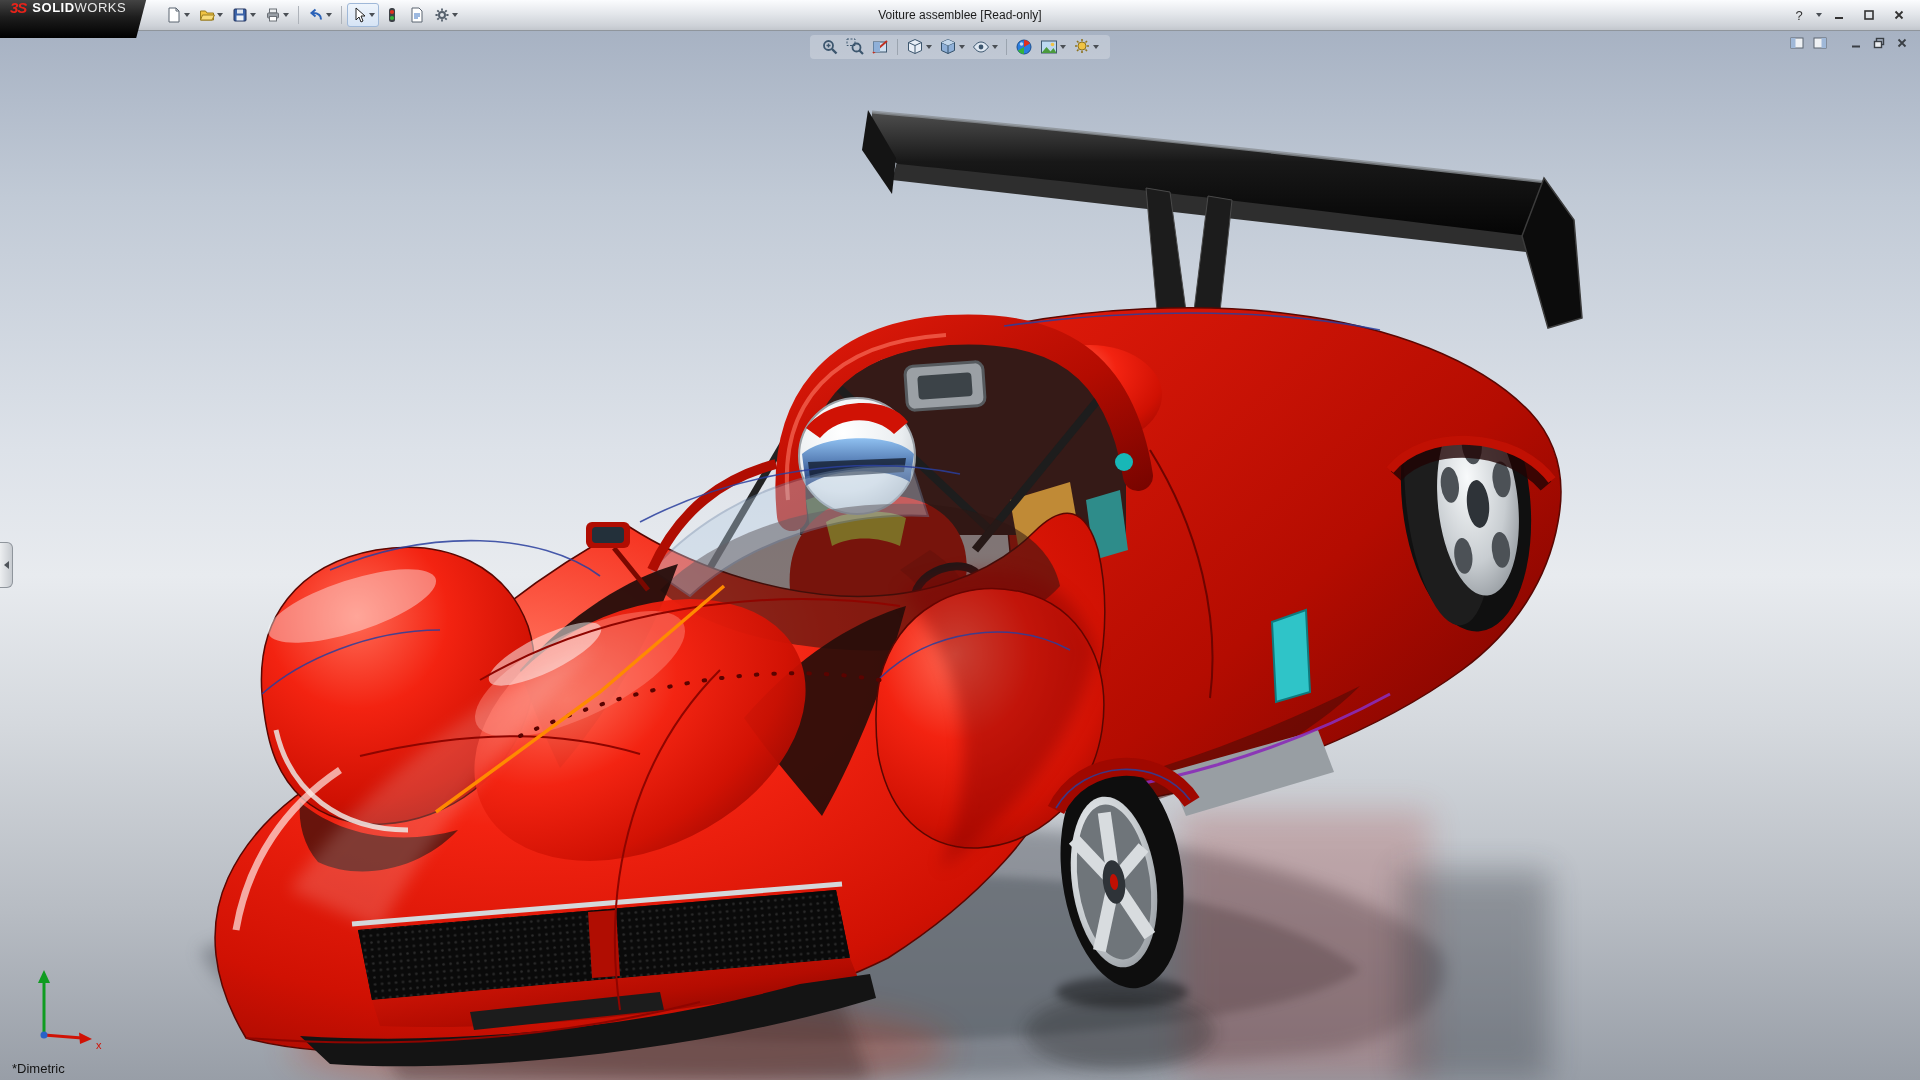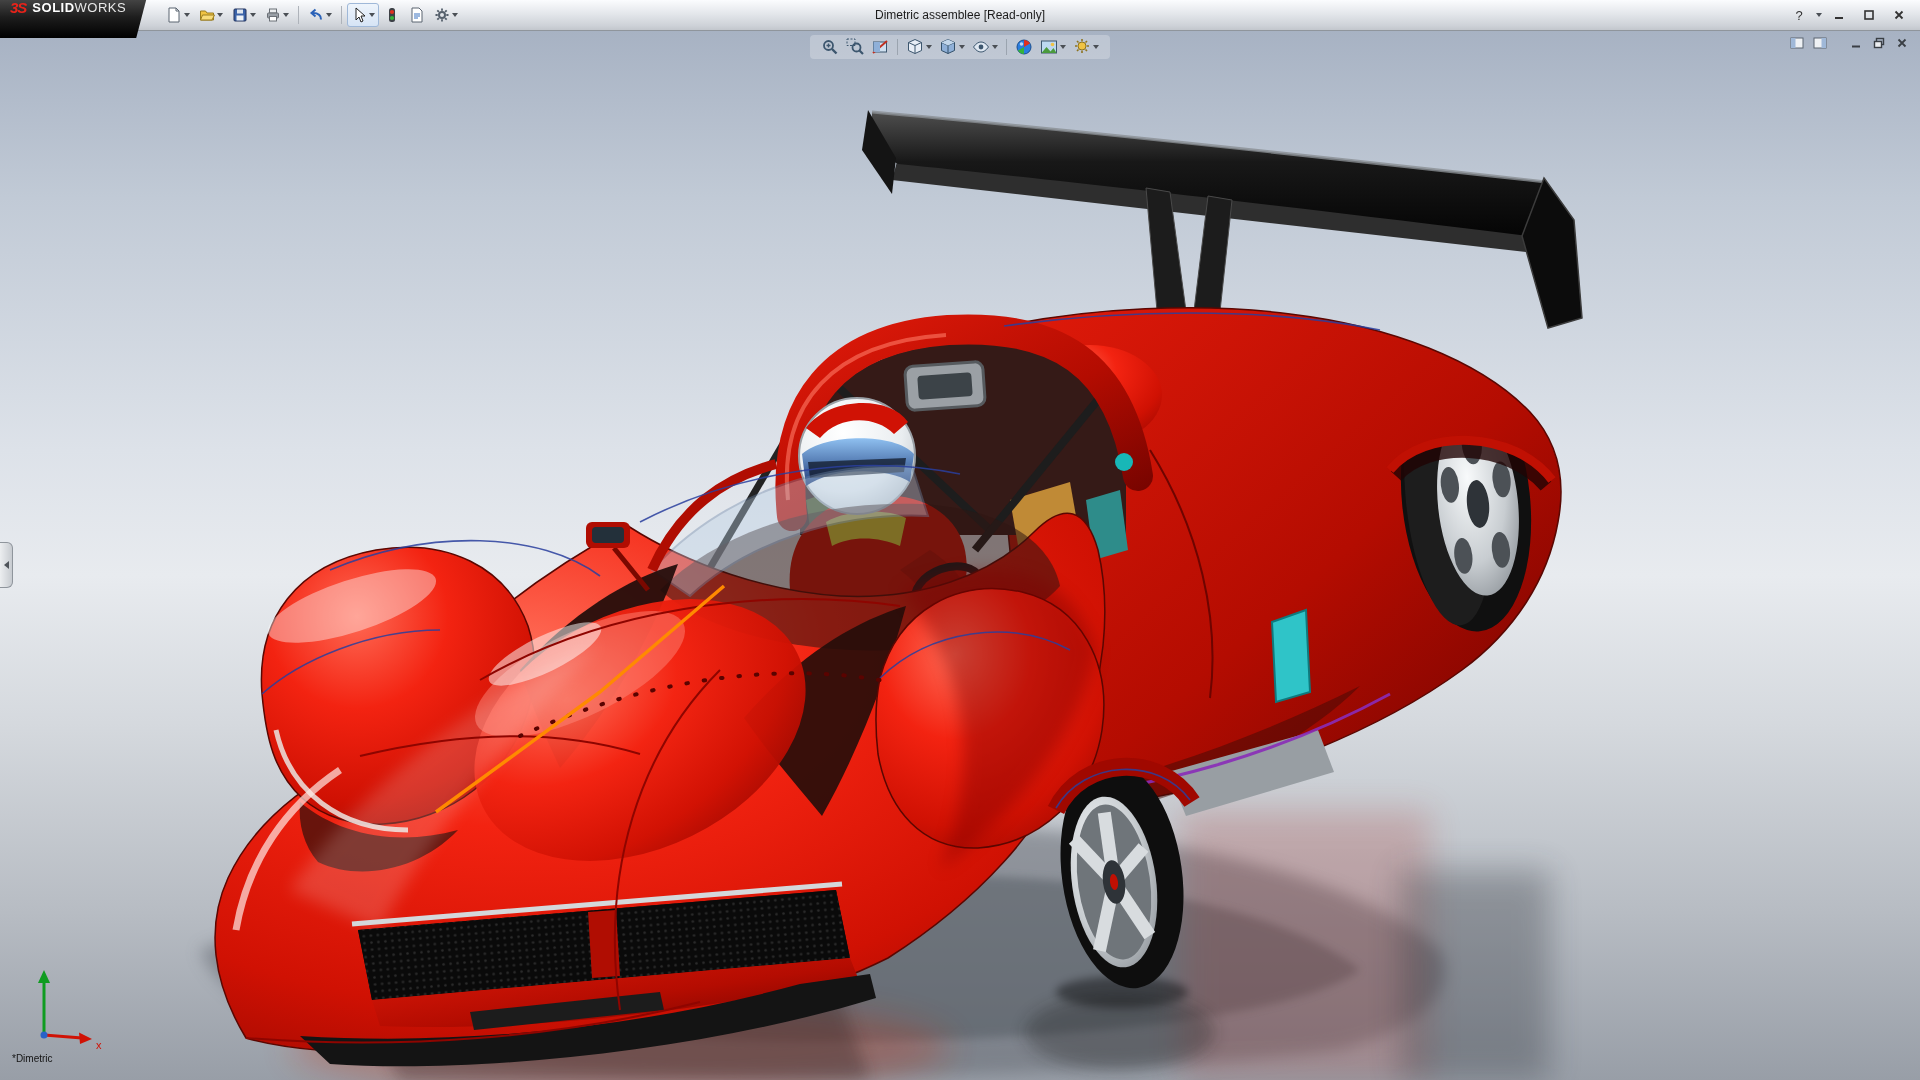--- a/index.html
+++ b/index.html
@@ -49,21 +49,21 @@
 
   
   .flyout-tab{position:absolute;left:0;top:512px;width:13px;height:46px;
     background:linear-gradient(90deg,#eceef0,#c7cbd0);border:1px solid #8f959c;border-left:0;
     border-radius:0 6px 6px 0;display:flex;align-items:center;justify-content:center;padding:0;}
   .arrow-left{width:0;height:0;border-top:4px solid transparent;border-bottom:4px solid transparent;
     border-right:5px solid #4f545a;}
 
   
   .triad{position:absolute;left:14px;bottom:24px;}
-  .orientation-label{position:absolute;left:12px;bottom:16px;font-size:10px;color:#141414;}
+  .orientation-label{position:absolute;left:12px;bottom:4px;font-size:13px;color:#141414;}
 </style>
 </head>
 <body>
 
 <div class="titlebar">
   <div class="logo">
     <span class="logo-mark">3S</span>
     <span><span class="logo-bold">SOLID</span><span class="logo-light">WORKS</span></span>
   </div>
 
@@ -128,21 +128,21 @@
     </button>
     <button class="tb-btn">
       <svg width="16" height="16" viewBox="0 0 16 16">
           <circle cx="8" cy="8" r="3" fill="none" stroke="#55606c" stroke-width="2"></circle>
           <path d="M8 1.5v2.2M8 12.3v2.2M1.5 8h2.2M12.3 8h2.2M3.3 3.3l1.6 1.6M11.1 11.1l1.6 1.6M12.7 3.3l-1.6 1.6M4.9 11.1l-1.6 1.6" stroke="#55606c" stroke-width="1.8"></path>
         </svg>
       <span class="caret"></span>
     </button>
   </div>
 
-  <div class="window-title">Dimetric assemblee [Read-only]</div>
+  <div class="window-title">Voiture assemblee [Read-only]</div>
 
   <div class="window-controls">
     <button class="wc-btn">?</button>
     <span class="caret"></span>
     <button class="wc-btn">
       <svg width="12" height="12" viewBox="0 0 12 12">
           <path d="M2 9h8" stroke="#333" stroke-width="2"></path>
         </svg>
     </button>
     <button class="wc-btn">

